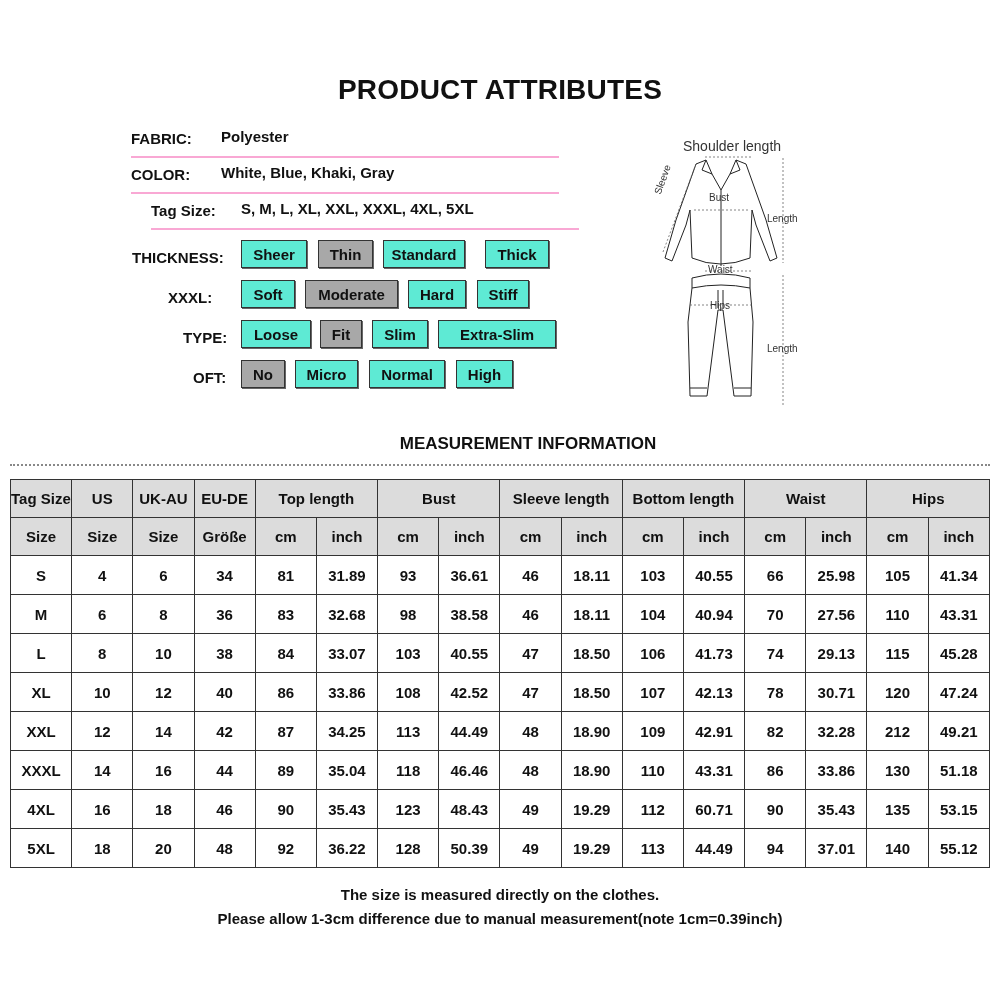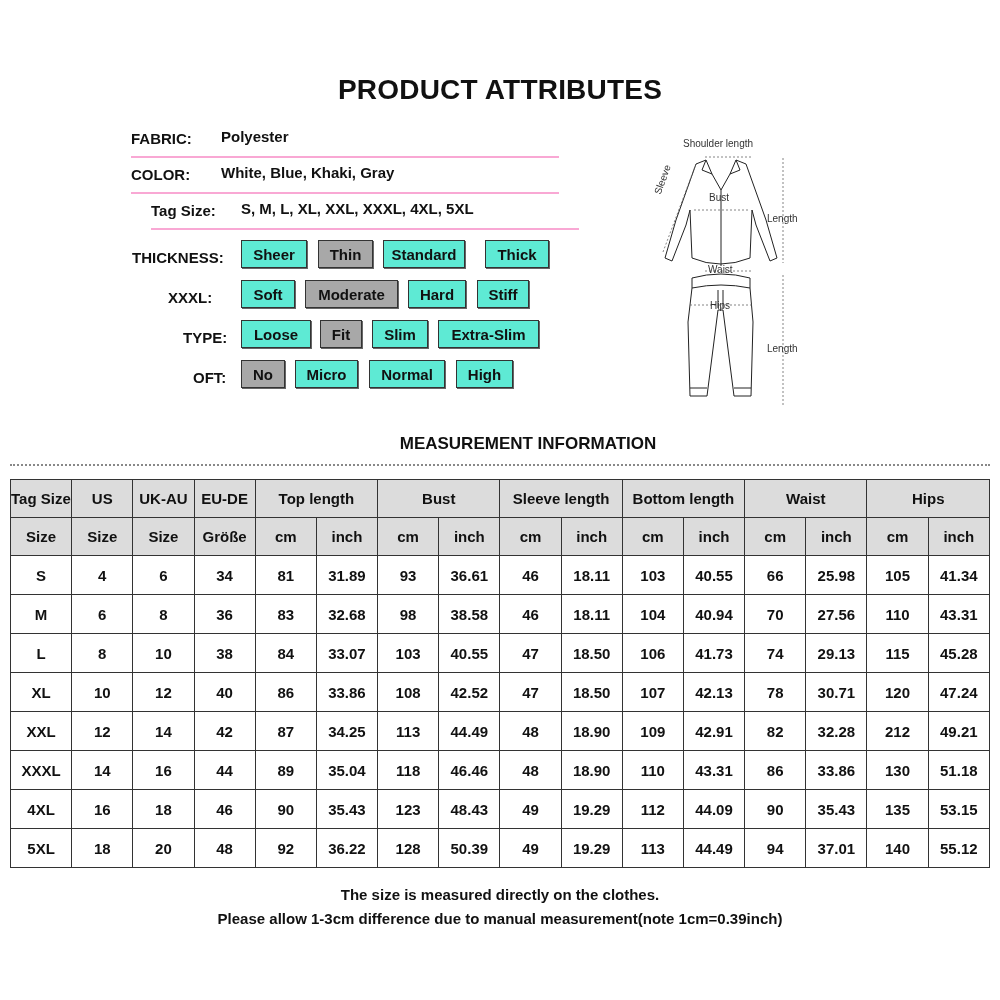--- a/index.html
+++ b/index.html
@@ -52,21 +52,21 @@
   <div class="opt sel" style="left:185px;width:93px;">Moderate</div>
   <div class="opt" style="left:288px;width:58px;">Hard</div>
   <div class="opt" style="left:357px;width:52px;">Stiff</div>
 </div>
 
 <div class="opt-row" style="top:320px;left:120px;width:440px;">
   <span style="position:absolute;left:63px;top:9px;">TYPE:</span>
   <div class="opt" style="left:121px;width:70px;">Loose</div>
   <div class="opt sel" style="left:200px;width:42px;">Fit</div>
   <div class="opt" style="left:252px;width:56px;">Slim</div>
-  <div class="opt" style="left:318px;width:101px;">Extra-Slim</div>
+  <div class="opt" style="left:318px;width:118px;">Extra-Slim</div>
 </div>
 
 <div class="opt-row" style="top:360px;left:120px;width:440px;">
   <span style="position:absolute;left:73px;top:9px;">OFT:</span>
   <div class="opt sel" style="left:121px;width:44px;">No</div>
   <div class="opt" style="left:175px;width:63px;">Micro</div>
   <div class="opt" style="left:249px;width:76px;">Normal</div>
   <div class="opt" style="left:336px;width:57px;">High</div>
 </div>
 
@@ -89,21 +89,21 @@
     <g fill="none" stroke="#666" stroke-width="0.8" stroke-dasharray="2,2">
       <line x1="55" y1="27" x2="103" y2="27"></line>
       <line x1="13" y1="122" x2="46" y2="34"></line>
       <line x1="44" y1="80" x2="100" y2="80"></line>
       <line x1="133" y1="28" x2="133" y2="133"></line>
       <line x1="55" y1="141" x2="103" y2="141"></line>
       <line x1="40" y1="175" x2="103" y2="175"></line>
       <line x1="133" y1="145" x2="133" y2="275"></line>
     </g>
   </svg>
-  <span style="position:absolute;left:33px;top:8px;font-size:10px;color:#333;">Shoulder length</span>
+  <span style="position:absolute;left:33px;top:8px;font-size:14px;color:#333;">Shoulder length</span>
   <span style="position:absolute;left:2px;top:62px;font-size:10px;color:#333;transform:rotate(-70deg);transform-origin:left top;">Sleeve</span>
   <span style="position:absolute;left:59px;top:62px;font-size:10px;color:#333;">Bust</span>
   <span style="position:absolute;left:117px;top:83px;font-size:10px;color:#333;">Length</span>
   <span style="position:absolute;left:58px;top:134px;font-size:10px;color:#333;">Waist</span>
   <span style="position:absolute;left:60px;top:170px;font-size:10px;color:#333;">Hips</span>
   <span style="position:absolute;left:117px;top:213px;font-size:10px;color:#333;">Length</span>
 </div>
 
 <div class="section-title">MEASUREMENT INFORMATION</div>
 <div class="dash"></div>
@@ -273,21 +273,21 @@
         <td>16</td>
         <td>18</td>
         <td>46</td>
         <td>90</td>
         <td>35.43</td>
         <td>123</td>
         <td>48.43</td>
         <td>49</td>
         <td>19.29</td>
         <td>112</td>
-        <td>44.09</td>
+        <td>60.71</td>
         <td>90</td>
         <td>35.43</td>
         <td>135</td>
         <td>53.15</td>
       </tr>
       <tr class="body">
         <td>5XL</td>
         <td>18</td>
         <td>20</td>
         <td>48</td>

